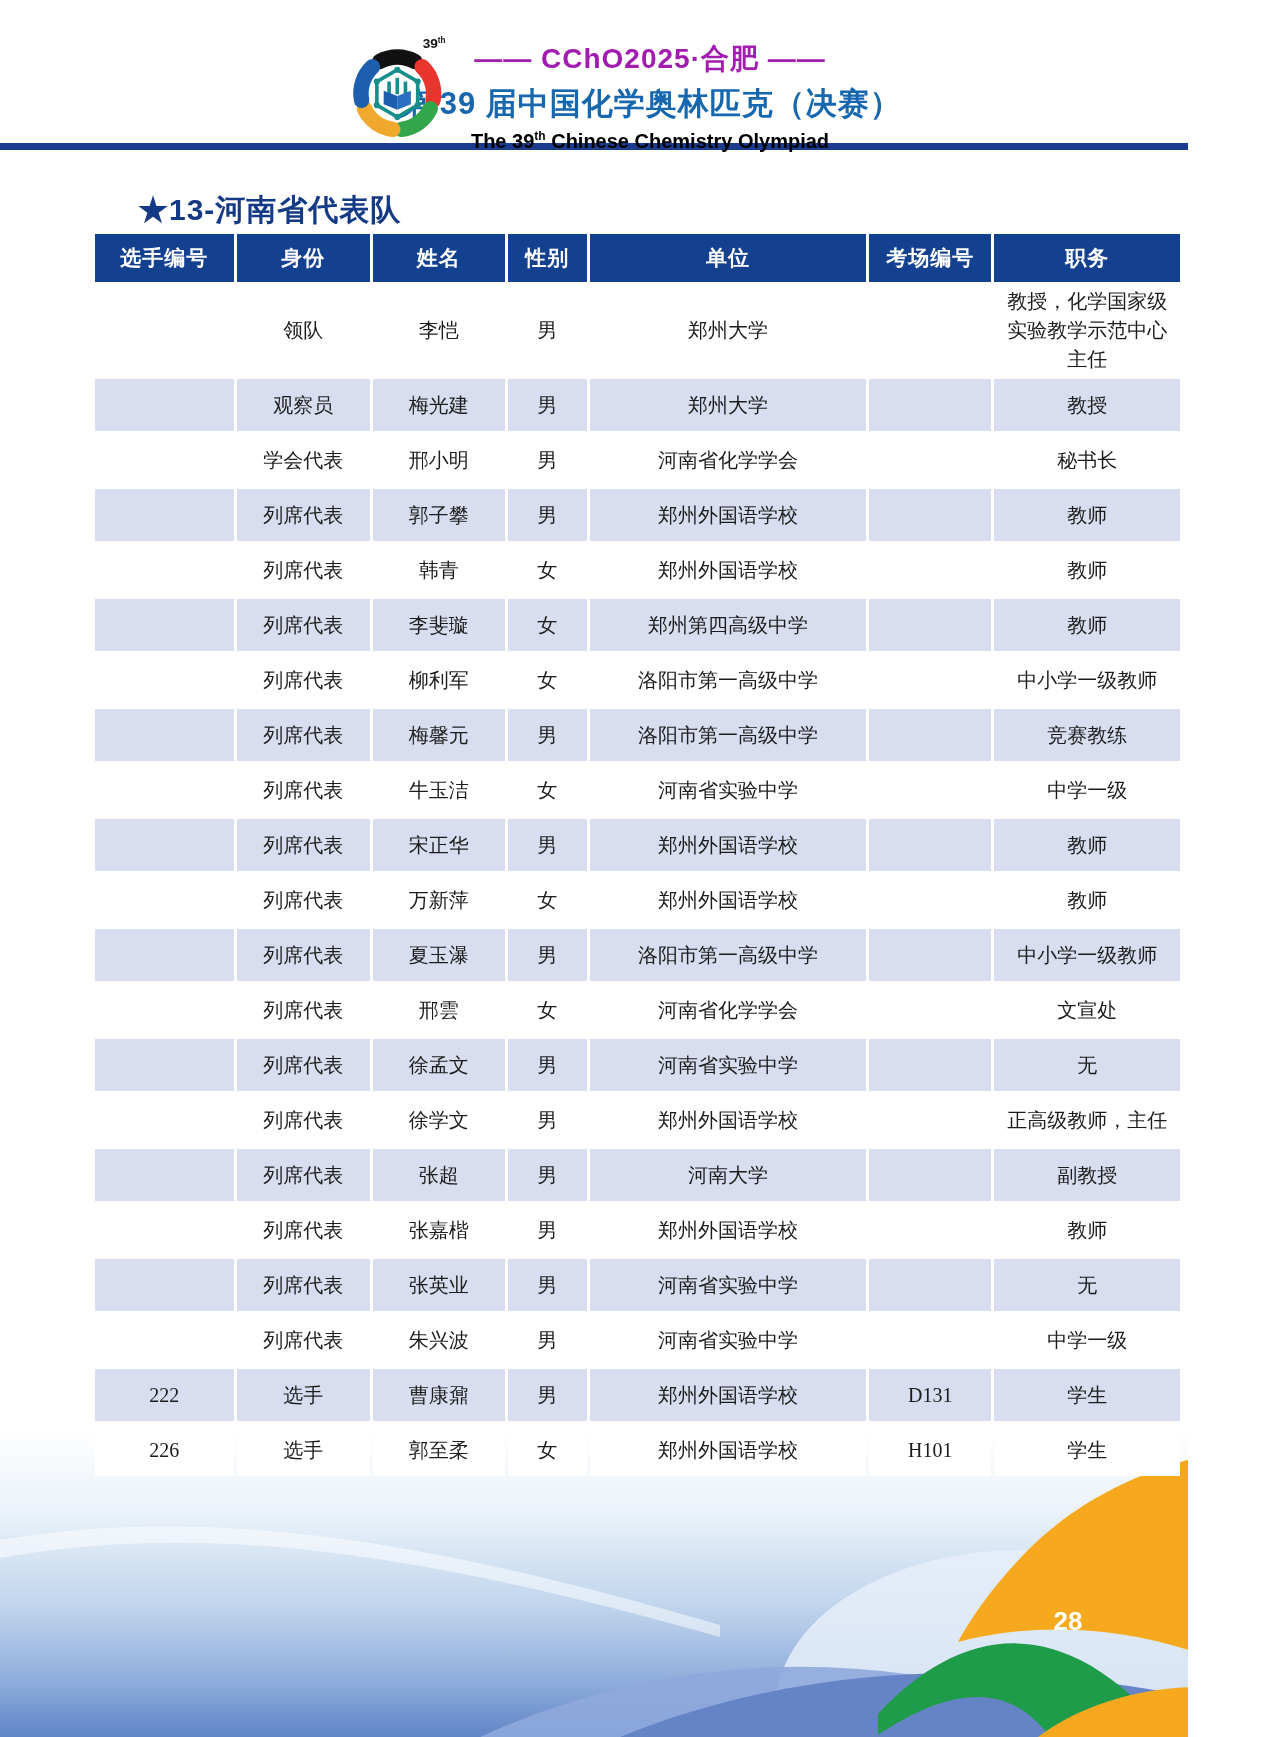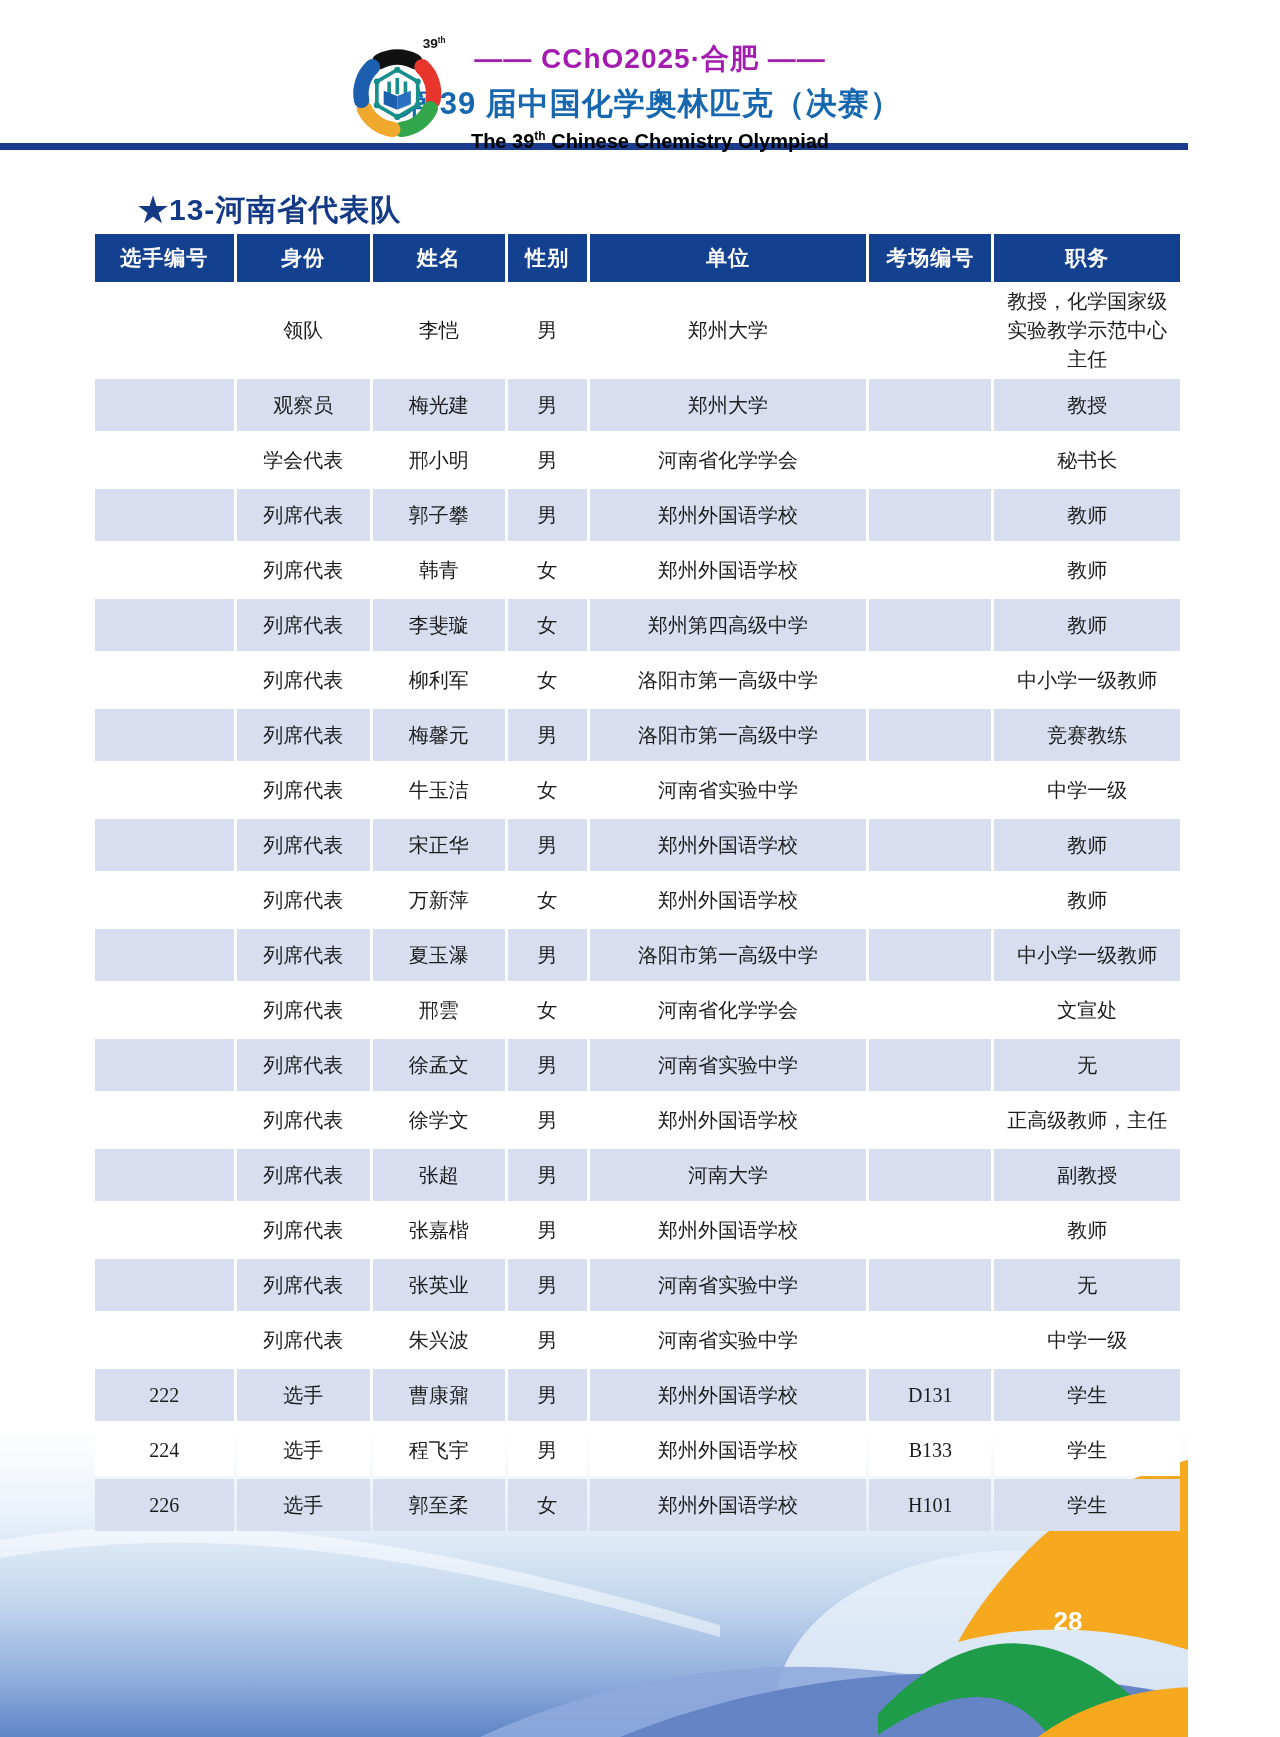--- a/index.html
+++ b/index.html
@@ -295,29 +295,20 @@
         <tr>
           <td>222</td>
           <td>选手</td>
           <td>曹康鼐</td>
           <td>男</td>
           <td>郑州外国语学校</td>
           <td>D131</td>
           <td>学生</td>
         </tr>
         <tr>
-          <td>224</td>
-          <td>选手</td>
-          <td>程飞宇</td>
-          <td>男</td>
-          <td>郑州外国语学校</td>
-          <td>B133</td>
-          <td>学生</td>
-        </tr>
-        <tr>
           <td>226</td>
           <td>选手</td>
           <td>郭至柔</td>
           <td>女</td>
           <td>郑州外国语学校</td>
           <td>H101</td>
           <td>学生</td>
         </tr>
       </tbody>
   </table>

